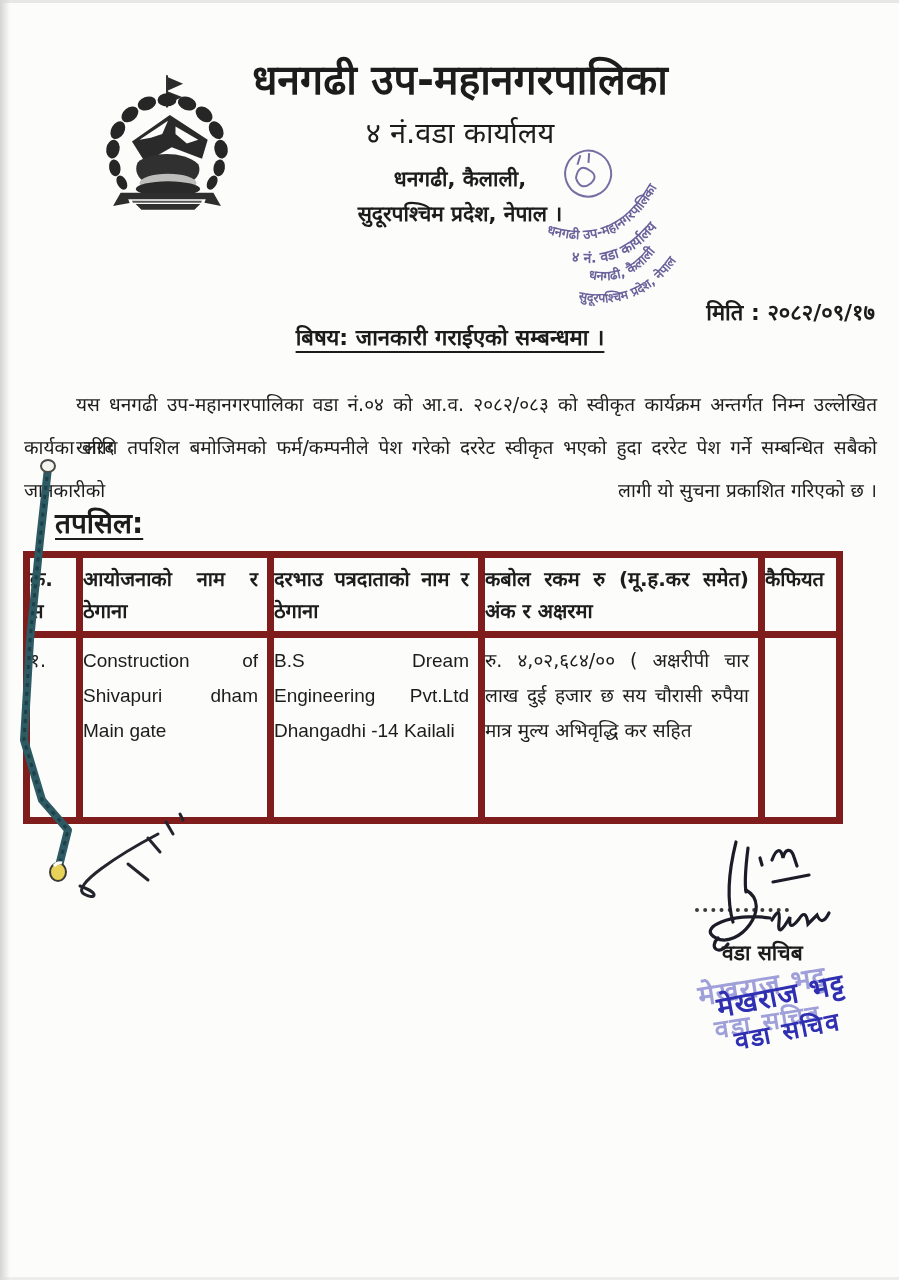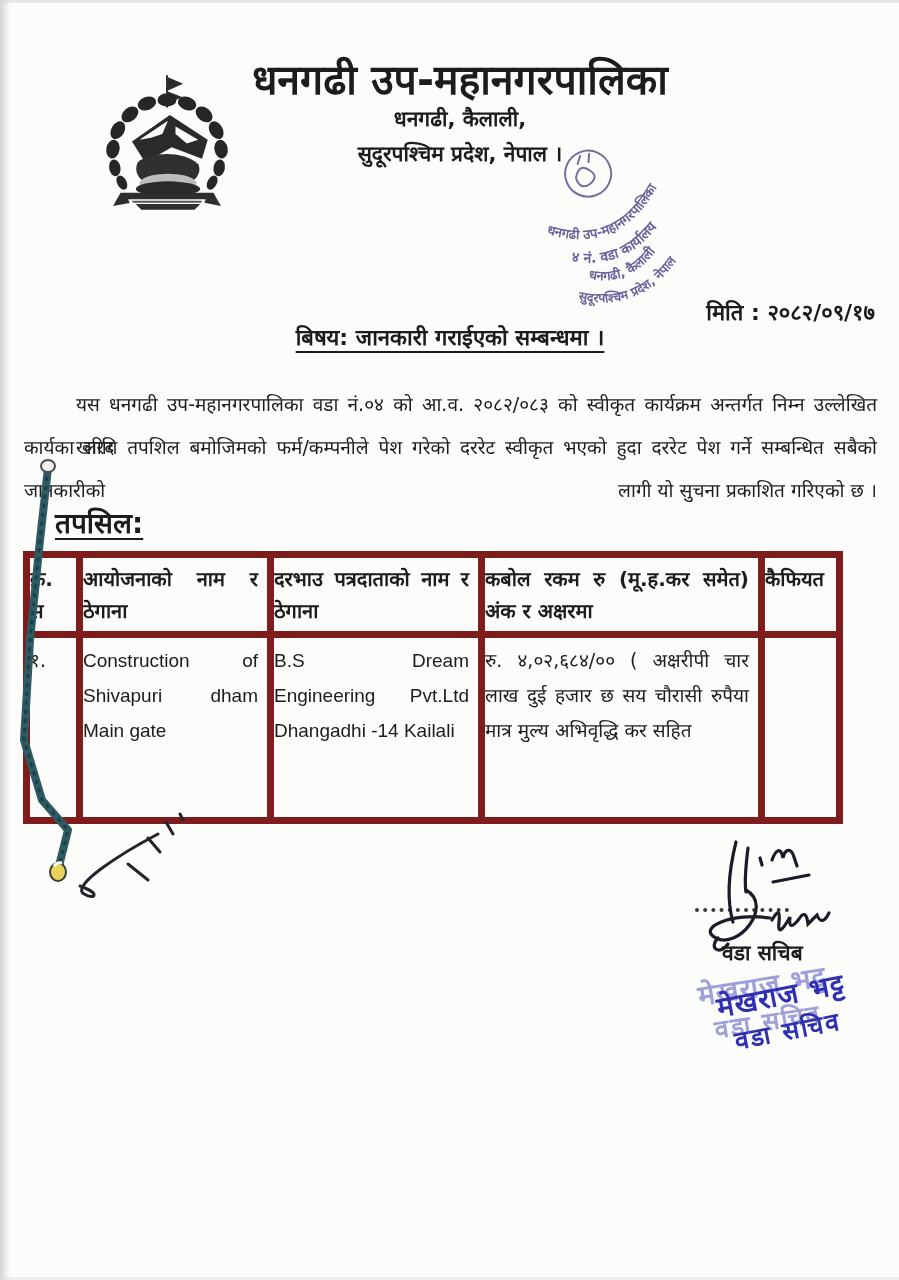--- a/index.html
+++ b/index.html
@@ -8,21 +8,21 @@
   .edge-left{position:absolute;left:0;top:0;bottom:0;width:10px;
              background:linear-gradient(90deg,#d4d4d2,rgba(252,252,251,0));}
   .edge-top{position:absolute;left:0;top:0;right:0;height:3px;background:#d9d9d7;opacity:.6;}
   .edge-bottom{position:absolute;left:0;bottom:0;right:0;height:3px;background:#dedddb;opacity:.5;}
 
   
   .emblem{position:absolute;left:96px;top:68px;}
   .head{position:absolute;left:215px;top:58px;width:490px;text-align:center;}
   .org{font-size:41px;font-weight:600;letter-spacing:0px;line-height:1.1;}
   .office{font-size:29px;font-weight:500;margin-top:9px;}
-  .addr{font-size:21px;font-weight:600;margin-top:1px;}
+  .addr{font-size:21px;font-weight:600;margin-top:13px;}
   .addr2{font-size:21px;font-weight:600;margin-top:7px;}
 
   .round-stamp{position:absolute;left:514px;top:140px;transform:rotate(-20deg);opacity:.9;}
 
   .date{position:absolute;right:24px;top:296px;font-size:22px;font-weight:600;}
 
   .subject{position:absolute;left:200px;top:321px;width:500px;text-align:center;
            font-size:22px;font-weight:700;}
   .subject span{text-decoration:underline;text-underline-offset:6px;text-decoration-thickness:1.5px;}
 
@@ -127,20 +127,21 @@
 
         <path d="M26,128 L124,128 L132,142 L112,138 L104,146 L48,146 L40,138 L18,142 Z" fill="#2e2e2e"></path>
         <path d="M34,135 L116,135 L114,140 L36,140 Z" fill="#fcfcfb"></path>
         <path d="M38,136.5 L112,136.5 L111,138.5 L39,138.5 Z" fill="#555"></path>
       </g>
     </svg>
   </div>
 
   <div class="head">
     <div class="org">धनगढी उप-महानगरपालिका</div>
+    <div class="office">४ नं.वडा कार्यालय</div>
     <div class="addr">धनगढी, कैलाली,</div>
     <div class="addr2">सुदूरपश्चिम प्रदेश, नेपाल ।</div>
   </div>
 
   <div class="round-stamp">
     <svg width="190" height="178" viewBox="0 0 190 178">
       <defs>
         <path id="arc1" d="M 26,64 Q 95,126 164,58" fill="none"></path>
         <path id="arc2" d="M 24,88 Q 95,152 166,84" fill="none"></path>
         <path id="arc3" d="M 36,110 Q 95,170 154,106" fill="none"></path>

